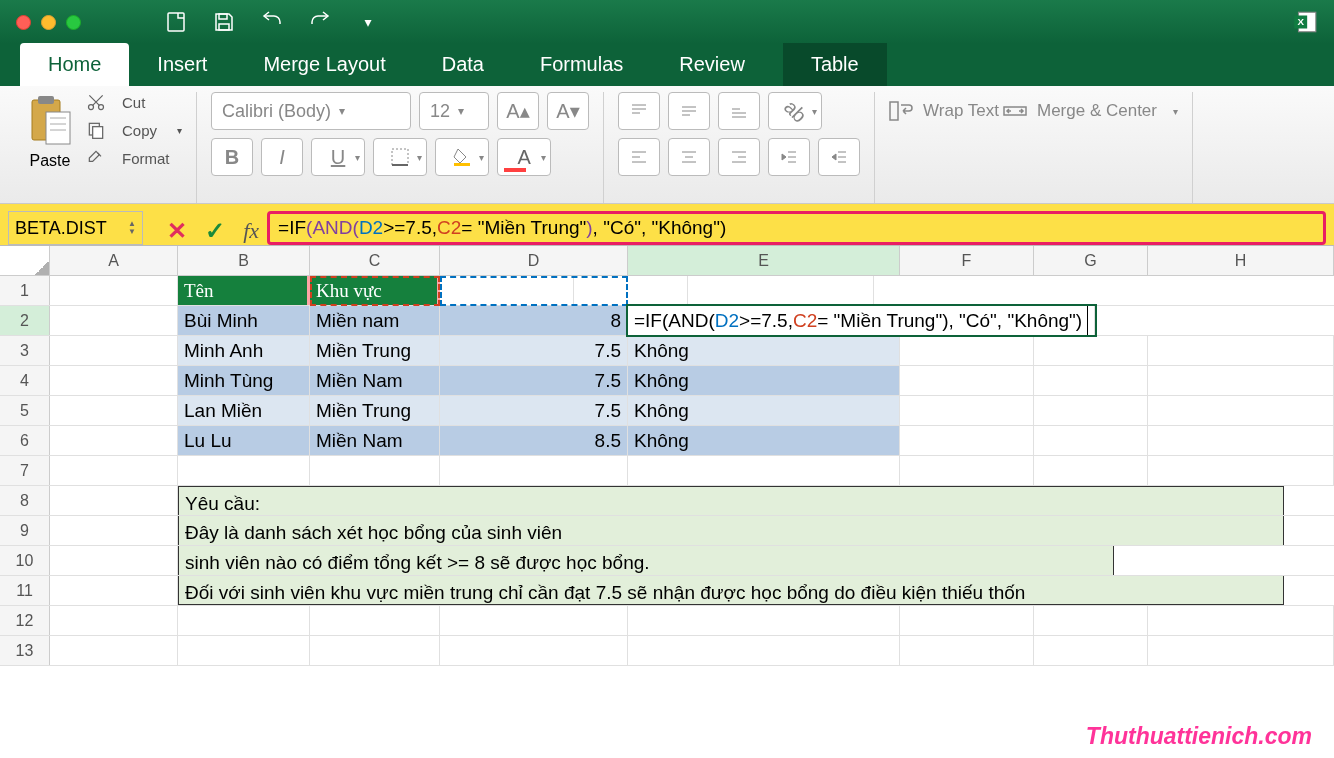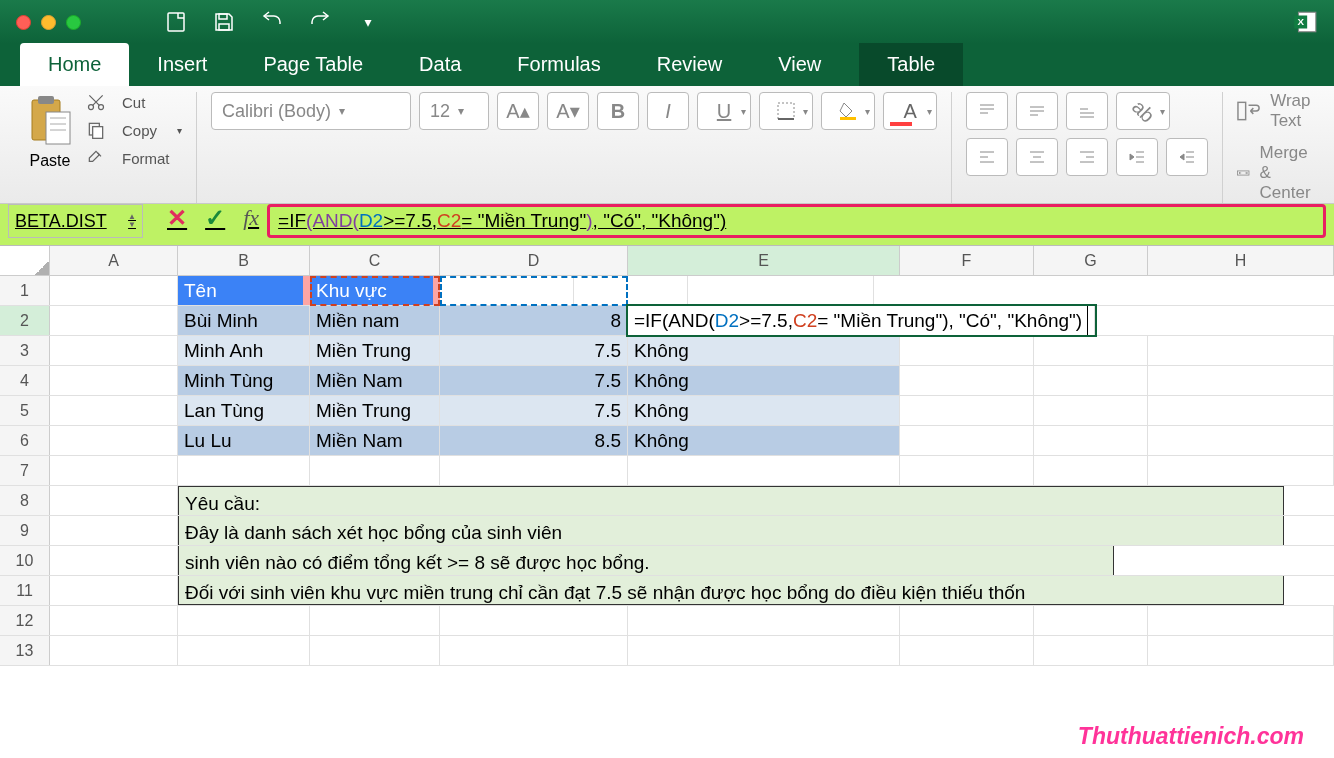--- a/index.html
+++ b/index.html
@@ -25,34 +25,34 @@
 
 
 .ribbon { height: 118px; background: linear-gradient(#fafafa, #eaeaea); border-bottom: 1px solid #c9c9c9; display: flex; padding: 6px 12px 0; }
 .rgroup { display: flex; border-right: 1px solid #d0d0d0; padding: 0 14px; align-items: flex-start; }
 .paste-big { display: flex; flex-direction: column; align-items: center; gap: 4px; }
 .paste-icon { width: 48px; height: 56px; position: relative; }
 .clip-side { display: flex; flex-direction: column; gap: 8px; margin-left: 12px; font-size: 15px; color: #555; }
 .clip-item { display: flex; align-items: center; gap: 16px; }
 .clip-item svg { width: 20px; height: 20px; }
 
-.font-group { flex-direction: row; gap: 8px; }
+.font-group { flex-direction: column; gap: 8px; }
 .font-row { display: flex; gap: 8px; align-items: center; }
 .combo { height: 38px; border: 1px solid #bbb; border-radius: 4px; background: #fff; display: flex; align-items: center; padding: 0 10px; font-size: 18px; color: #888; }
 .combo .chev { margin-left: 8px; color: #888; font-size: 12px; }
 .sqbtn { width: 42px; height: 38px; border: 1px solid #bbb; border-radius: 4px; background: #fff; display: flex; align-items: center; justify-content: center; font-size: 20px; color: #888; }
 .sqbtn.split { width: 54px; position: relative; }
 .sqbtn.split::after { content: "▾"; font-size: 10px; position: absolute; right: 4px; color: #888; }
 
 .align-group { flex-direction: column; gap: 8px; }
-.merge-group { flex-direction: column; gap: 24px; font-size: 17px; color: #888; }
+.merge-group { flex-direction: row; gap: 4px; font-size: 17px; color: #888; }
 .merge-item { display: flex; align-items: center; gap: 10px; height: 38px; }
 
 
-.fbar { height: 42px; border-bottom: 1px solid #bbb; display: flex; align-items: flex-start; padding: 0 8px; background: #bef264; text-decoration: underline; }
+.fbar { height: 42px; border-bottom: 1px solid #bbb; display: flex; align-items: flex-end; padding: 0 8px; background: #fde047; }
 .namebox { width: 135px; height: 34px; border: 1px solid #bbb; display: flex; align-items: center; justify-content: space-between; padding: 0 6px; font-size: 18px; }
 .namebox .stepper { display: flex; flex-direction: column; font-size: 8px; color: #666; line-height: 8px; }
 .fx-btns { display: flex; gap: 18px; margin-left: 24px; align-items: center; }
 .fx-x { color: #e02e5e; font-size: 24px; font-weight: bold; }
 .fx-chk { color: #1a8a3a; font-size: 24px; font-weight: bold; }
 .fx-lbl { font-style: italic; font-size: 22px; font-family: "Times New Roman", serif; color: #555; }
 .formula-box { flex: 1; height: 34px; margin-left: 8px; border: 3px solid #e91e63; border-radius: 4px; display: flex; align-items: center; padding: 0 8px; font-size: 19px; font-family: "Helvetica Neue", Arial; }
 .formula-box .f-black { color: #000; }
 .formula-box .f-purple { color: #8040a0; }
 .formula-box .f-blue { color: #0070c0; }
@@ -67,41 +67,41 @@
 
 .row { display: flex; height: 30px; border-bottom: 1px solid #e0e0e0; }
 .rh { width: 50px; border-right: 1px solid #ccc; text-align: center; font-size: 16px; color: #555; line-height: 30px; background: #f5f5f5; }
 .rh.active { background: #d4eed9; }
 .cell { border-right: 1px solid #e0e0e0; padding: 0 6px; font-size: 19px; line-height: 30px; overflow: visible; white-space: nowrap; position: relative; }
 
 
 .cA { width: 128px; } .cB { width: 132px; } .cC { width: 130px; } .cD { width: 188px; } .cE { width: 272px; } .cF { width: 134px; } .cG { width: 114px; } .cH { width: 186px; }
 
 
-.thdr { background: #3b82f6; color: #fff; font-weight: 500; border-right: 7px solid #fca5a5; }
+.thdr { background: #15803d; color: #fff; font-weight: 500; border-right: 3px solid #fca5a5; font-family: Liberation Serif, serif; }
 .tband1 { background: #b8cce4; }
 .tband2 { background: #dce6f1; }
 .numcell { text-align: right; }
 
 
 .editing { outline: 2px solid #0d6239; z-index: 5; background: #fff; font-family: Arial; }
 .editing-formula { display: flex; }
 .editing-formula span { white-space: pre; }
 .ref-blue { color: #0070c0; }
 .ref-red { color: #d04020; }
 
 
 .ref-box { position: absolute; pointer-events: none; }
 .ref-box.blue { border: 2px dashed #0070c0; }
 .ref-box.red { border: 2px dashed #d04020; }
 
 
 .notebox { background: #e2efda; border: 1px solid #333; font-size: 19px; padding: 2px 6px; line-height: 30px; }
 
-.watermark { position: absolute; right: 30px; bottom: 8px; font-size: 23px; font-weight: bold; color: #ff3399; font-style: italic; text-align: right; }
+.watermark { position: absolute; right: 22px; bottom: 8px; font-size: 23px; font-weight: bold; color: #ff3399; font-style: italic; text-align: right; }
 </style>
 </head>
 <body>
 
 <div class="titlebar">
   <div class="traffic">
     <div class="tl red"></div>
     <div class="tl yellow"></div>
     <div class="tl green"></div>
   </div>
@@ -136,25 +136,24 @@
   <svg class="excel-icon" viewBox="0 0 24 24">
       <rect x="6" y="3" width="16" height="18" fill="#fff" stroke="#888"></rect>
       <rect x="2" y="6" width="12" height="12" fill="#107c41"></rect>
       <text x="8" y="15" text-anchor="middle" fill="#fff" font-size="9" font-weight="bold">X</text>
     </svg>
 </div>
 
 <div class="ribbon-tabs">
   <div class="rtab active">Home</div>
   <div class="rtab">Insert</div>
-  <div class="rtab">Page Table</div>
+  <div class="rtab">Merge Layout</div>
   <div class="rtab">Data</div>
   <div class="rtab">Formulas</div>
   <div class="rtab">Review</div>
-  <div class="rtab">View</div>
   <div class="rtab context">Table</div>
 </div>
 
 <div class="ribbon">
   <div class="rgroup">
     <div class="paste-big">
       <svg class="paste-icon" viewBox="0 0 48 56">
           <rect x="6" y="8" width="28" height="40" rx="2" fill="#d4a84a" stroke="#a67c1f"></rect>
           <rect x="12" y="4" width="16" height="8" rx="2" fill="#888"></rect>
           <rect x="20" y="20" width="24" height="32" fill="#fff" stroke="#888"></rect>
@@ -409,21 +408,21 @@
     <div class="cell cC tband1">Miền Nam</div>
     <div class="cell cD tband1 numcell">7.5</div>
     <div class="cell cE tband1">Không</div>
     <div class="cell cF"></div>
       <div class="cell cG"></div>
       <div class="cell cH"></div>
   </div>
   <div class="row">
     <div class="rh">5</div>
     <div class="cell cA"></div>
-    <div class="cell cB tband2">Lan Tùng</div>
+    <div class="cell cB tband2">Lan Miền</div>
     <div class="cell cC tband2">Miền Trung</div>
     <div class="cell cD tband2 numcell">7.5</div>
     <div class="cell cE tband2">Không</div>
     <div class="cell cF"></div>
       <div class="cell cG"></div>
       <div class="cell cH"></div>
   </div>
   <div class="row">
     <div class="rh">6</div>
     <div class="cell cA"></div>

